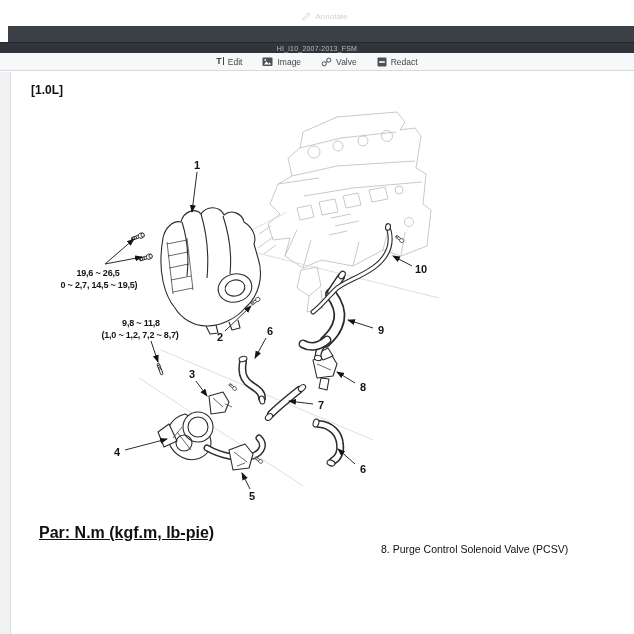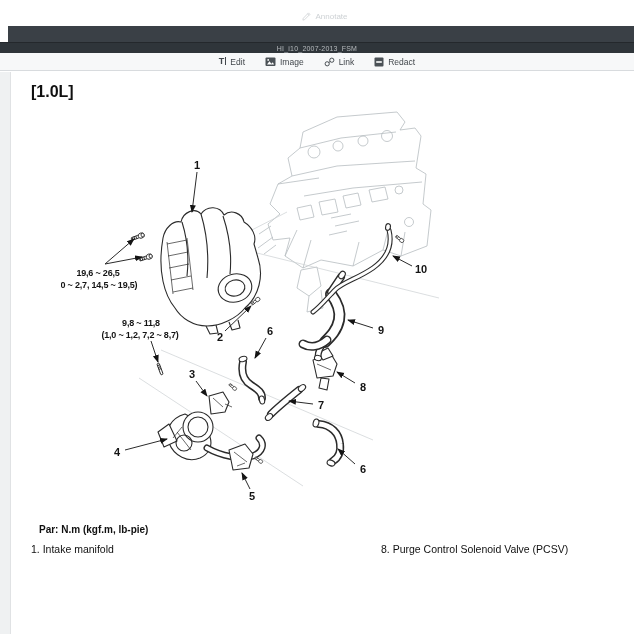--- a/index.html
+++ b/index.html
@@ -21,26 +21,26 @@
     display:flex; align-items:center; justify-content:center; gap:20px; }
   .tool { display:flex; align-items:center; gap:4px; font-size:8.5px; color:#41464b; cursor:pointer; }
   .t-glyph { font-size:9px; font-weight:700; line-height:1; }
   .t-glyph::after { content:""; display:inline-block; width:1px; height:8px;
     background:currentColor; margin-left:1px; vertical-align:-1px; }
 
   
   .viewport { position:absolute; left:0; top:72px; width:634px; height:562px; background:#eff1f2; }
   .pdfpage { position:absolute; left:10px; top:0; width:624px; height:562px;
     background:#fff; border-left:1px solid #e0e2e4; }
-  .section-heading { position:absolute; left:20px; top:11px; font-size:16px; font-weight:700; color:#101010; }
+  .section-heading { position:absolute; left:20px; top:11px; font-size:12px; font-weight:700; color:#101010; }
 
   .diagram { position:absolute; left:50px; top:33px; }
 
   
-  .legend-note { position:absolute; left:28px; top:452px; font-size:10px; font-weight:700; color:#101010; }
+  .legend-note { position:absolute; left:28px; top:452px; font-size:16px; font-weight:700; color:#101010;text-decoration:underline; }
   .parts-col { position:absolute; top:472px; font-size:10.5px; color:#101010; line-height:11.5px; }
   .parts-col.left { left:20px; }
   .parts-col.right { left:370px; }
 
   
   .ink { stroke:#2b2b2b; fill:none; stroke-width:1.1; stroke-linejoin:round; }
   .ink-fill { stroke:#2b2b2b; fill:#fff; stroke-width:1.1; stroke-linejoin:round; }
   .thin { stroke:#2b2b2b; stroke-width:.7; fill:none; }
   .faint { stroke:#b6bcc0; fill:none; stroke-width:.8; stroke-linejoin:round; }
   .guide { stroke:#ccd0d3; stroke-width:.7; fill:none; }
@@ -85,21 +85,21 @@
         <circle cx="3.2" cy="2.9" r="0.9" fill="#fff"></circle>
       </svg>
       <span>Image</span>
     </div>
     <div class="tool">
       <svg width="11" height="10" viewBox="0 0 11 10">
         <circle cx="3.2" cy="6.8" r="2.1" fill="none" stroke="#4b5156" stroke-width="1"></circle>
         <circle cx="7.8" cy="3.2" r="2.1" fill="none" stroke="#4b5156" stroke-width="1"></circle>
         <path d="M4.4,5.6 L6.6,4.4" stroke="#4b5156" stroke-width="1"></path>
       </svg>
-      <span>Link</span>
+      <span>Valve</span>
     </div>
     <div class="tool">
       <svg width="10" height="10" viewBox="0 0 10 10">
         <rect x="0.5" y="0.5" width="9" height="9" rx="1" fill="#4b5156"></rect>
         <rect x="2.2" y="4.2" width="5.6" height="1.6" fill="#fff"></rect>
       </svg>
       <span>Redact</span>
     </div>
   </div>
 
@@ -309,21 +309,20 @@
           <path class="leader" d="M372,328 L347,320"></path>
         </g>
         <g>
           <text class="callout" x="420" y="273">10</text>
           <path class="leader" d="M411,266 L392,256"></path>
         </g>
       </svg>
 
       <div class="legend-note">Par: N.m (kgf.m, lb-pie)</div>
       <div class="parts-col left">
-        <div>1. Intake manifold</div>
       </div>
       <div class="parts-col right">
         <div>8. Purge Control Solenoid Valve (PCSV)</div>
       </div>
 
     </div>
   </div>
 </div>
 
 </body></html>

